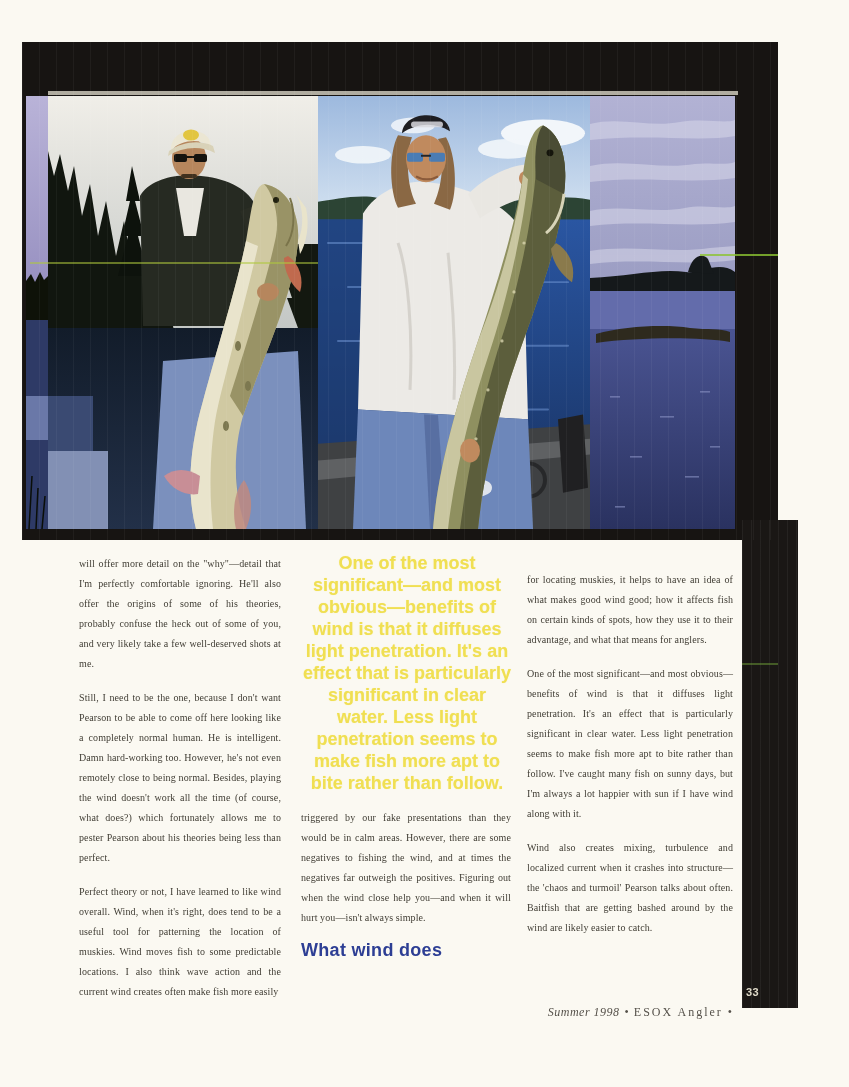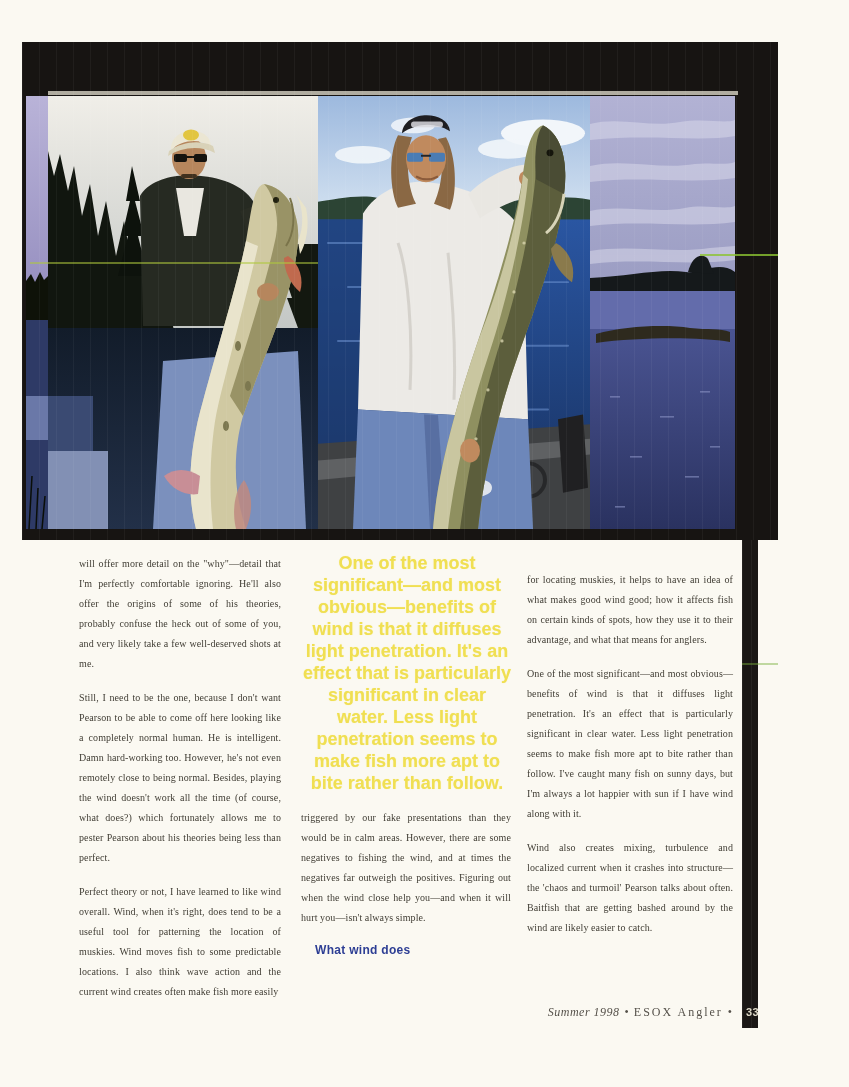--- a/index.html
+++ b/index.html
@@ -14,35 +14,35 @@
   .ph-sliver{left:4px;width:22px;}
   .ph-left{left:26px;width:270px;}
   .ph-mid{left:296px;width:272px;}
   .ph-right{left:568px;width:145px;}
   .gray-line{position:absolute;left:26px;top:49px;width:690px;height:4px;background:#b0aca0;z-index:8;}
   .scanline{position:absolute;height:2px;z-index:10;pointer-events:none;}
   .sl-left{left:30px;top:262px;width:288px;background:rgba(175,200,60,0.55);}
   .sl-right{left:700px;top:254px;width:78px;background:rgba(140,195,50,0.8);}
   .sl-bar{left:742px;top:663px;width:36px;background:rgba(120,175,60,0.45);}
   
-  .black-bar{position:absolute;left:742px;top:540px;width:16px;height:488px;background:#1a1715;
+  .black-bar{position:absolute;left:742px;top:520px;width:56px;height:488px;background:#1a1715;
         background-image:repeating-linear-gradient(90deg,rgba(255,255,255,0.05) 0 1px,transparent 1px 9px);}
   .page-num{position:absolute;left:4px;top:466px;font-family:"Liberation Sans",sans-serif;
         font-size:11px;font-weight:bold;color:#ded9c8;letter-spacing:0.5px;}
   
   .col{position:absolute;color:#403d34;}
   .col p{margin:0 0 14px;font-size:10px;line-height:20px;text-align:justify;letter-spacing:0.1px;}
   .col1{left:79px;top:554px;width:202px;}
   .col2{left:301px;top:552px;width:210px;}
   .col3{left:527px;top:570px;width:206px;}
   .pull-quote{width:212px;margin:0 auto 14px;text-align:center;
         font-family:"Liberation Sans",sans-serif;font-weight:bold;font-size:18px;line-height:22px;
         color:#f0df52;text-shadow:0 0 1px rgba(240,223,82,0.45);}
-  .heading{margin:14px 14px 3px;font-family:"Liberation Sans",sans-serif;font-weight:bold;
-        font-size:12px;line-height:16px;color:#2d3e94;letter-spacing:0.3px;}
+  .heading{margin:14px 0 3px;font-family:"Liberation Sans",sans-serif;font-weight:bold;
+        font-size:18px;line-height:16px;color:#2d3e94;letter-spacing:0.3px;}
   
   .footer{position:absolute;left:337px;top:1005px;width:400px;text-align:right;
         font-size:12px;color:#55514a;}
   .footer .issue{font-style:italic;letter-spacing:0.5px;}
   .footer .sep{padding:0 5px;}
   .footer .mag{letter-spacing:2px;margin-top:12px;}
 </style>
 </head>
 <body>
 

